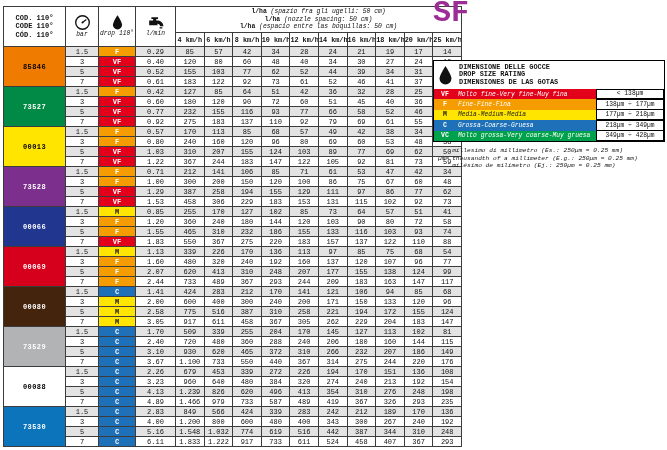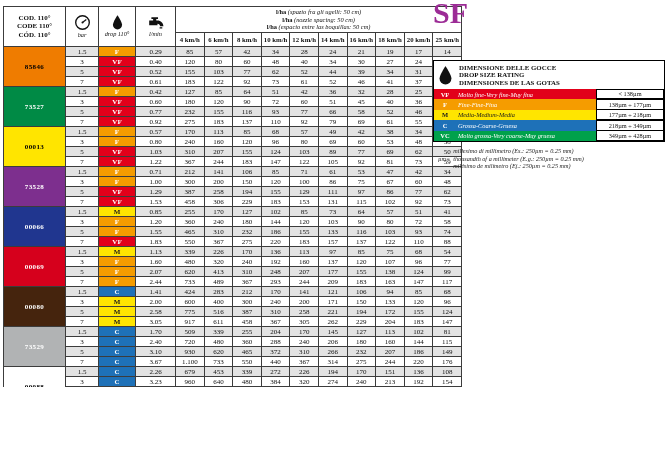--- a/index.html
+++ b/index.html
@@ -1,17 +1,17 @@
 <!DOCTYPE html>
 <html><head>
 <meta charset="utf-8">
 <style>
   html,body{margin:0;padding:0;background:#fff;}
-  #stage{position:relative;width:667px;height:387px;background:#fff;
-         font-family:Liberation Serif, serif;color:#111;overflow:hidden;}
+  #stage{position:relative;width:667px;height:450px;background:#fff;
+         font-family:Liberation Mono, monospace;color:#111;overflow:hidden;}
 
   
   #nozzle-table{position:absolute;left:3px;top:6px;border-collapse:collapse;
                 table-layout:fixed;width:458px;}
   #nozzle-table td,#nozzle-table th{border:1px solid #3c3c3c;padding:0;margin:0;
       font-size:7px;line-height:8px;text-align:center;vertical-align:middle;
       overflow:hidden;white-space:nowrap;}
   #nozzle-table{border:1.5px solid #000;}
   #nozzle-table thead th{background:#fff;font-weight:bold;}
   #nozzle-table .hdr-top{height:26px;}

